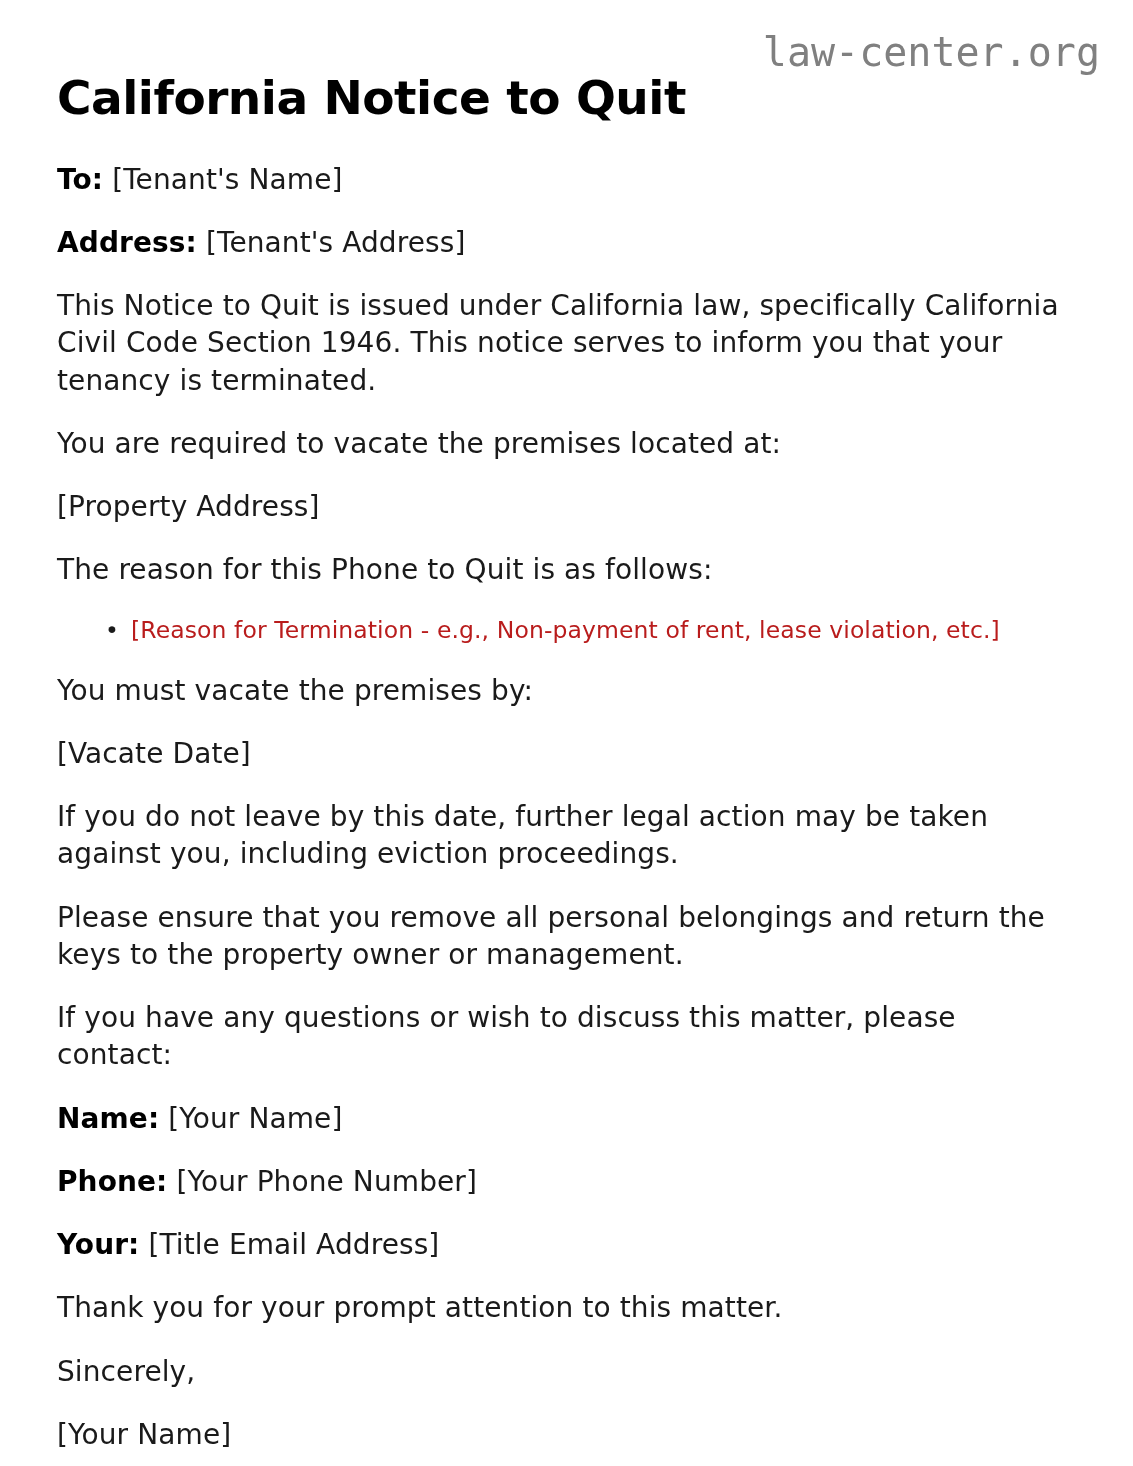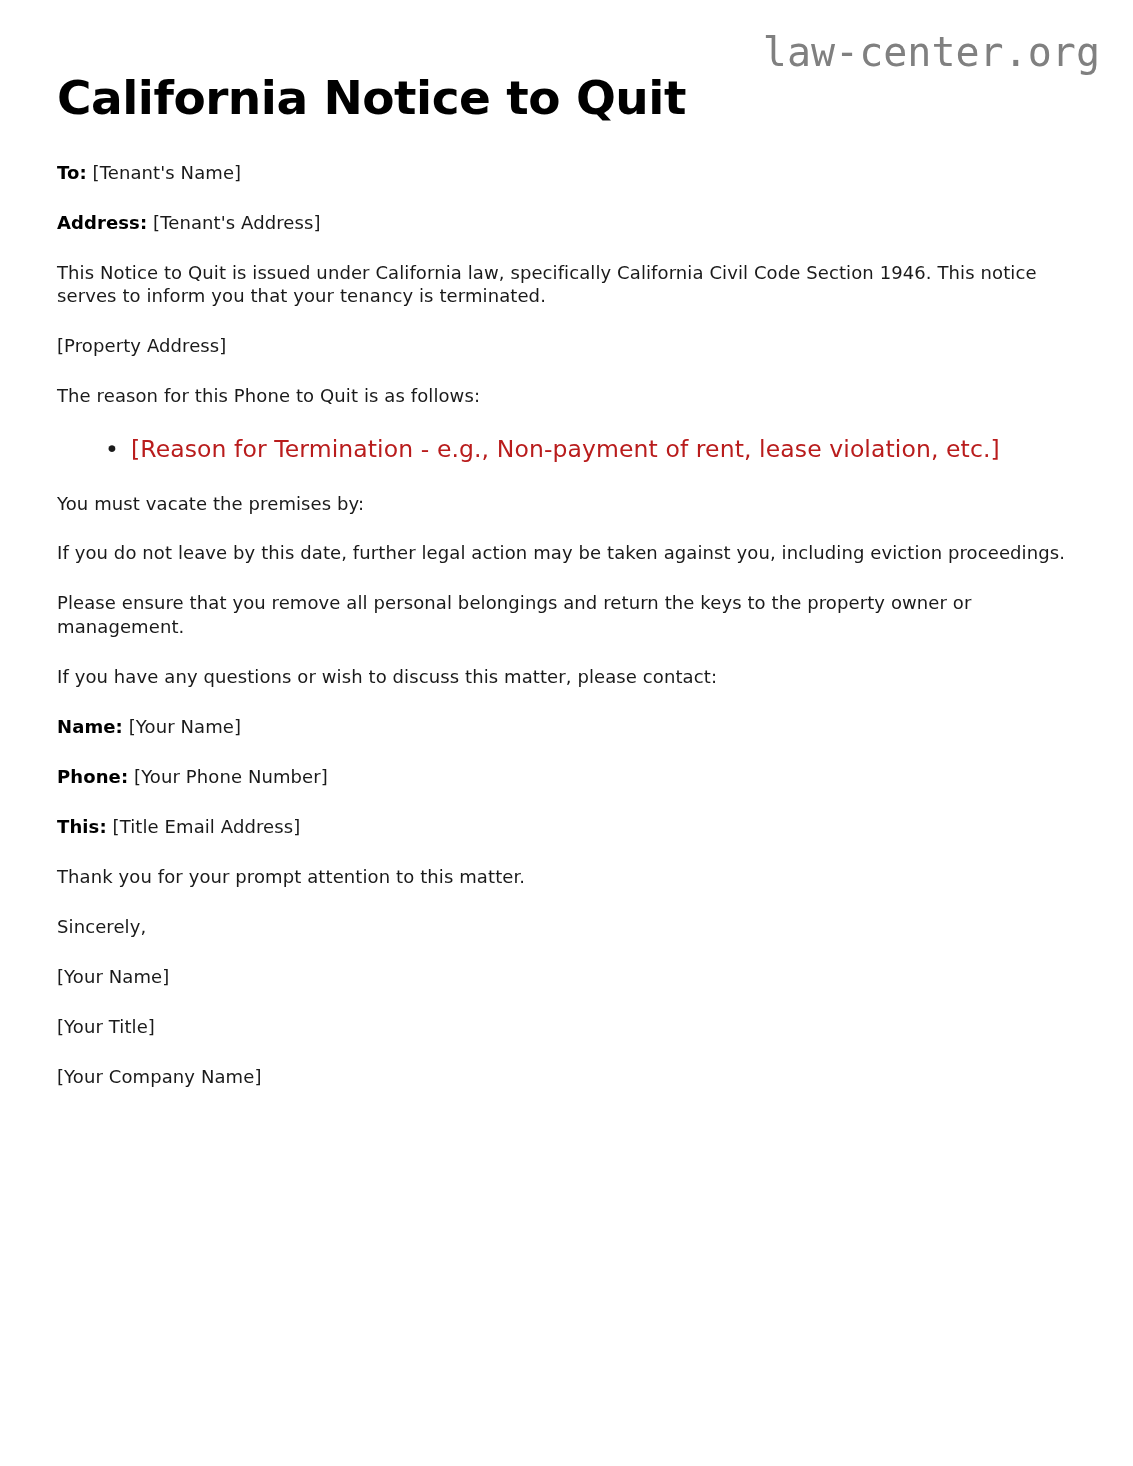--- a/index.html
+++ b/index.html
@@ -38,21 +38,21 @@
   .doc-title {
     font-family: "DejaVu Sans", "Liberation Sans", sans-serif;
     font-size: 47px;
     font-weight: bold;
     line-height: 1.12;
     letter-spacing: -0.5px;
     margin: 0 0 36px 0;
     color: #000000;
   }
   p.para {
-    font-size: 18px;
+    font-size: 28px;
     line-height: 1.33;
     margin: 0 0 26px 0;
     color: #1a1a1a;
     letter-spacing: 0.1px;
   }
   p.para .lbl {
     font-weight: bold;
     color: #000000;
   }
   ul.reasons {
@@ -87,43 +87,45 @@
 
     <h1 class="doc-title">California Notice to Quit</h1>
 
     <p class="para"><span class="lbl">To:</span> <span>[Tenant's Name]</span></p>
 
     <p class="para"><span class="lbl">Address:</span> <span>[Tenant's Address]</span></p>
 
 
     <p class="para">This Notice to Quit is issued under California law, specifically California Civil Code Section 1946. This notice serves to inform you that your tenancy is terminated.</p>
 
+    <p class="para">You are required to vacate the premises located at:</p>
 
     <p class="para">[Property Address]</p>
 
     <p class="para">The reason for this Phone to Quit is as follows:</p>
 
     <ul class="reasons">
       <li>[Reason for Termination - e.g., Non-payment of rent, lease violation, etc.]</li>
     </ul>
 
     <p class="para">You must vacate the premises by:</p>
 
+    <p class="para">[Vacate Date]</p>
 
     <p class="para">If you do not leave by this date, further legal action may be taken against you, including eviction proceedings.</p>
 
     <p class="para">Please ensure that you remove all personal belongings and return the keys to the property owner or management.</p>
 
     <p class="para">If you have any questions or wish to discuss this matter, please contact:</p>
 
     <p class="para"><span class="lbl">Name:</span> <span>[Your Name]</span></p>
 
     <p class="para"><span class="lbl">Phone:</span> <span>[Your Phone Number]</span></p>
 
-    <p class="para"><span class="lbl">This:</span> <span>[Title Email Address]</span></p>
+    <p class="para"><span class="lbl">Your:</span> <span>[Title Email Address]</span></p>
 
     <p class="para">Thank you for your prompt attention to this matter.</p>
 
     <p class="para">Sincerely,</p>
 
     <p class="para">[Your Name]</p>
 
     <p class="para">[Your Title]</p>
 
     <p class="para">[Your Company Name]</p>

